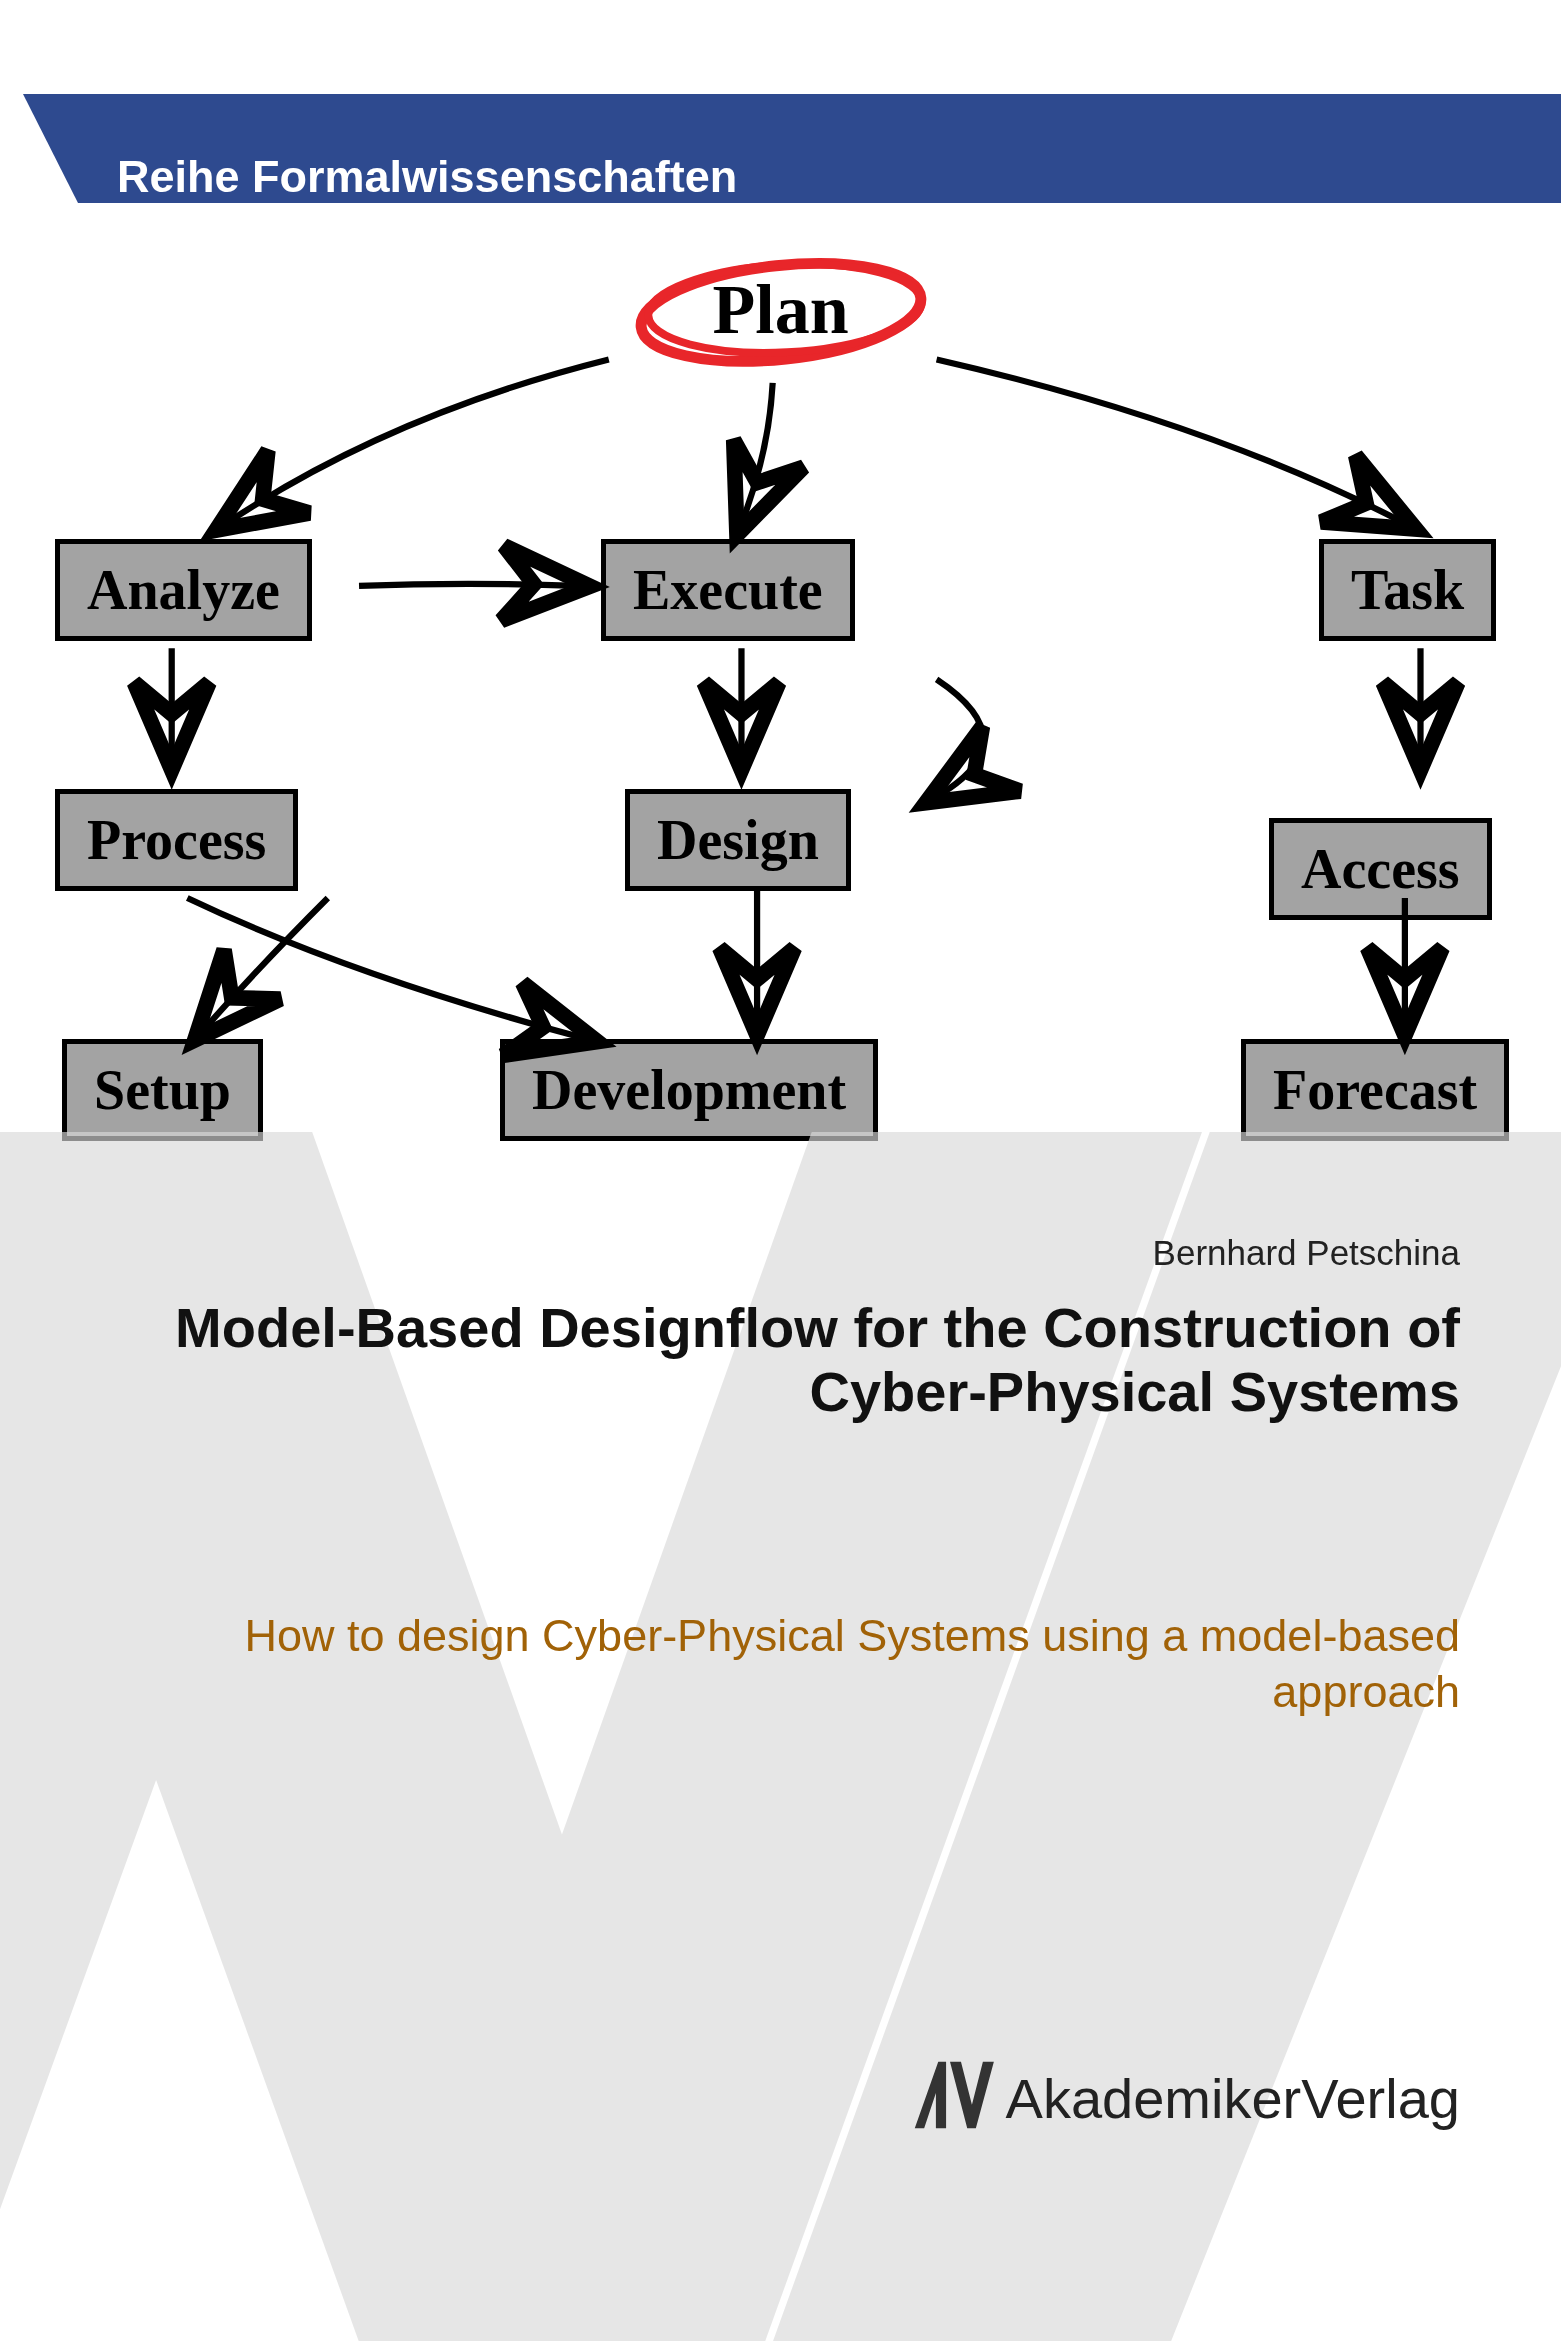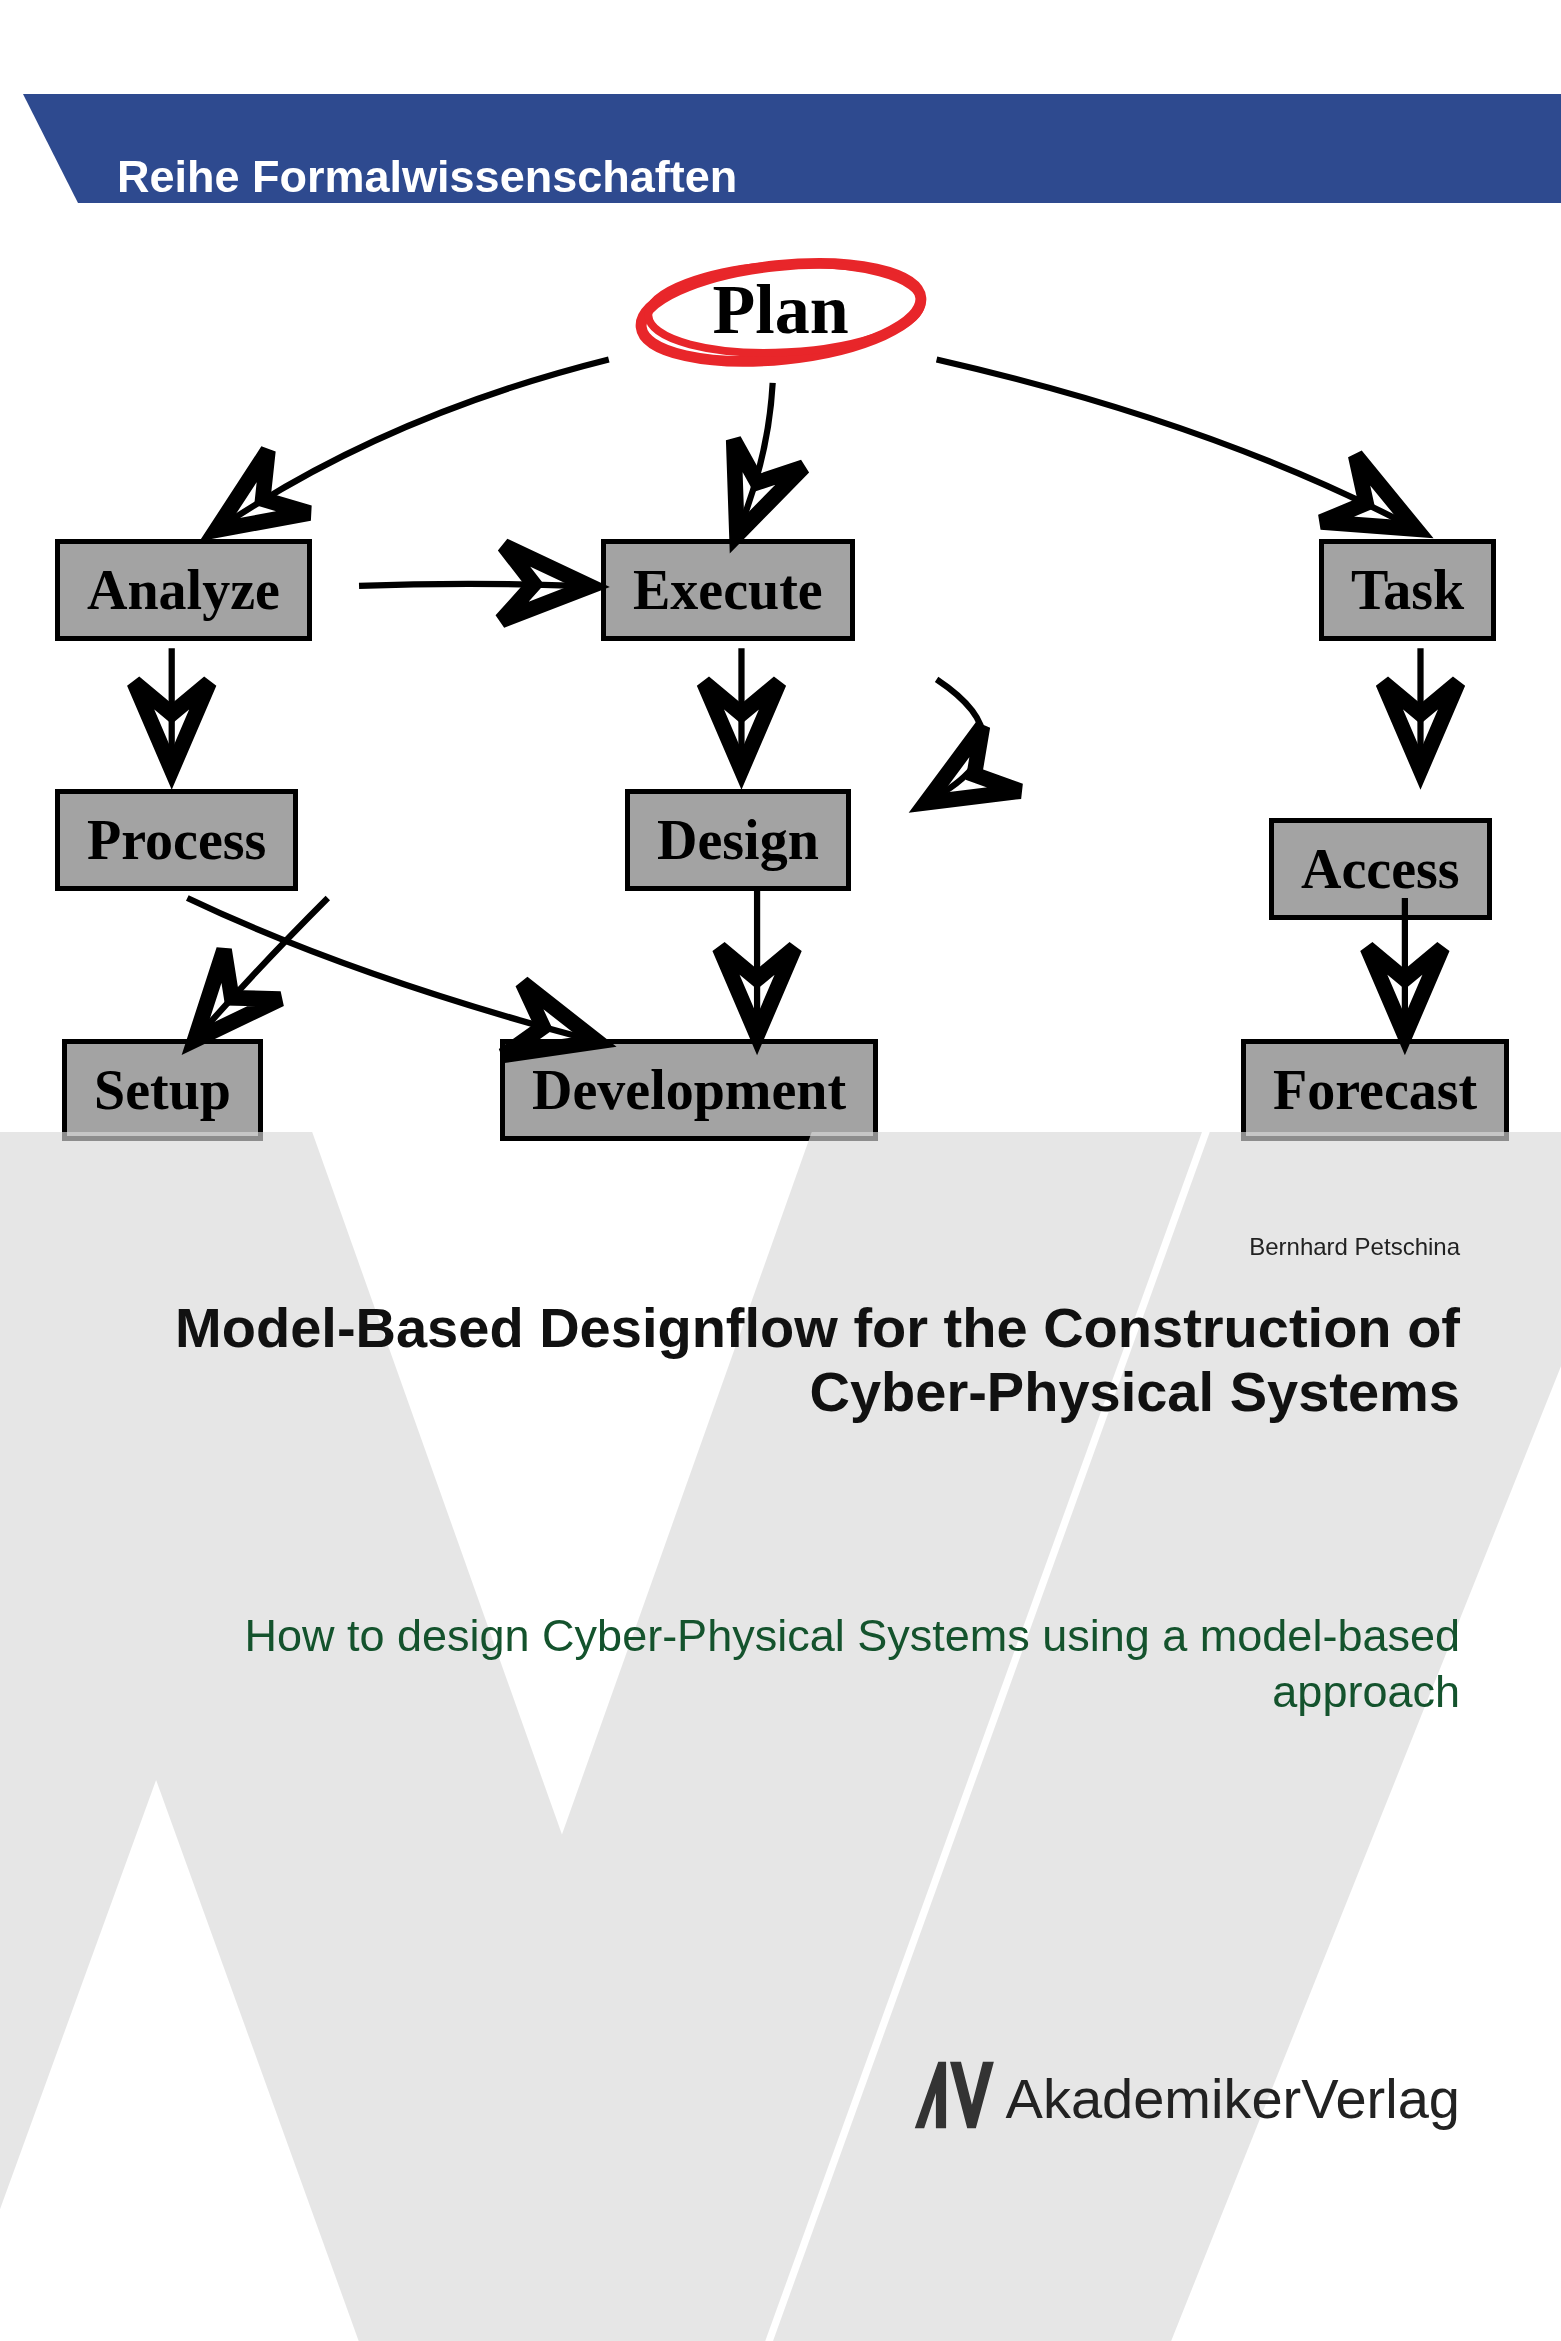--- a/index.html
+++ b/index.html
@@ -28,23 +28,23 @@
 .development { left: 500px; top: 781px; }
 .forecast { left: 1241px; top: 781px; }
 
 .arrows { position: absolute; inset: 0; pointer-events: none; }
 
 
 .watermark { position: absolute; top: 1132px; left: 0; right: 0; height: 1210px; overflow: hidden; }
 .watermark svg { width: 1561px; height: 1210px; }
 
 
-.author { position: absolute; top: 1233px; right: 101px; font-size: 24px; color: #222; }
+.author { position: absolute; top: 1233px; right: 101px; font-size: 35px; color: #222; }
 .title { position: absolute; top: 1296px; right: 101px; left: 101px; text-align: right; font-size: 56px; font-weight: bold; line-height: 1.15; color: #111; }
-.subtitle { position: absolute; top: 1608px; right: 101px; left: 234px; text-align: right; font-size: 45px; color: #14532d; line-height: 1.25; }
+.subtitle { position: absolute; top: 1608px; right: 101px; left: 234px; text-align: right; font-size: 45px; color: #a16207; line-height: 1.25; }
 
 
 .publisher { position: absolute; bottom: 195px; right: 101px; display: flex; align-items: center; gap: 9px; }
 .pub-logo svg { width: 94px; height: 94px; }
 .pub-text { font-size: 56px; color: #222; }
 </style>
 </head>
 <body>
 
 <div class="series-banner">

